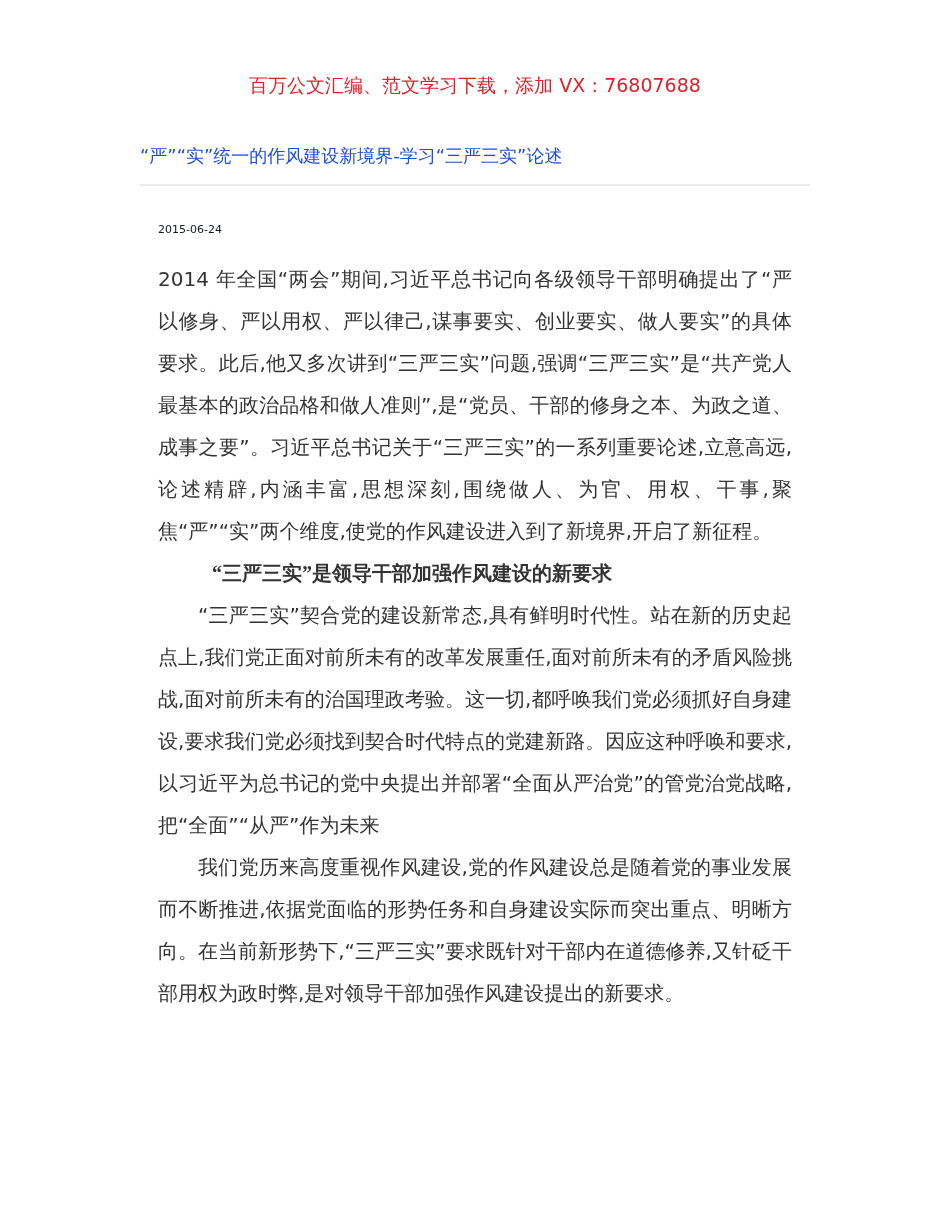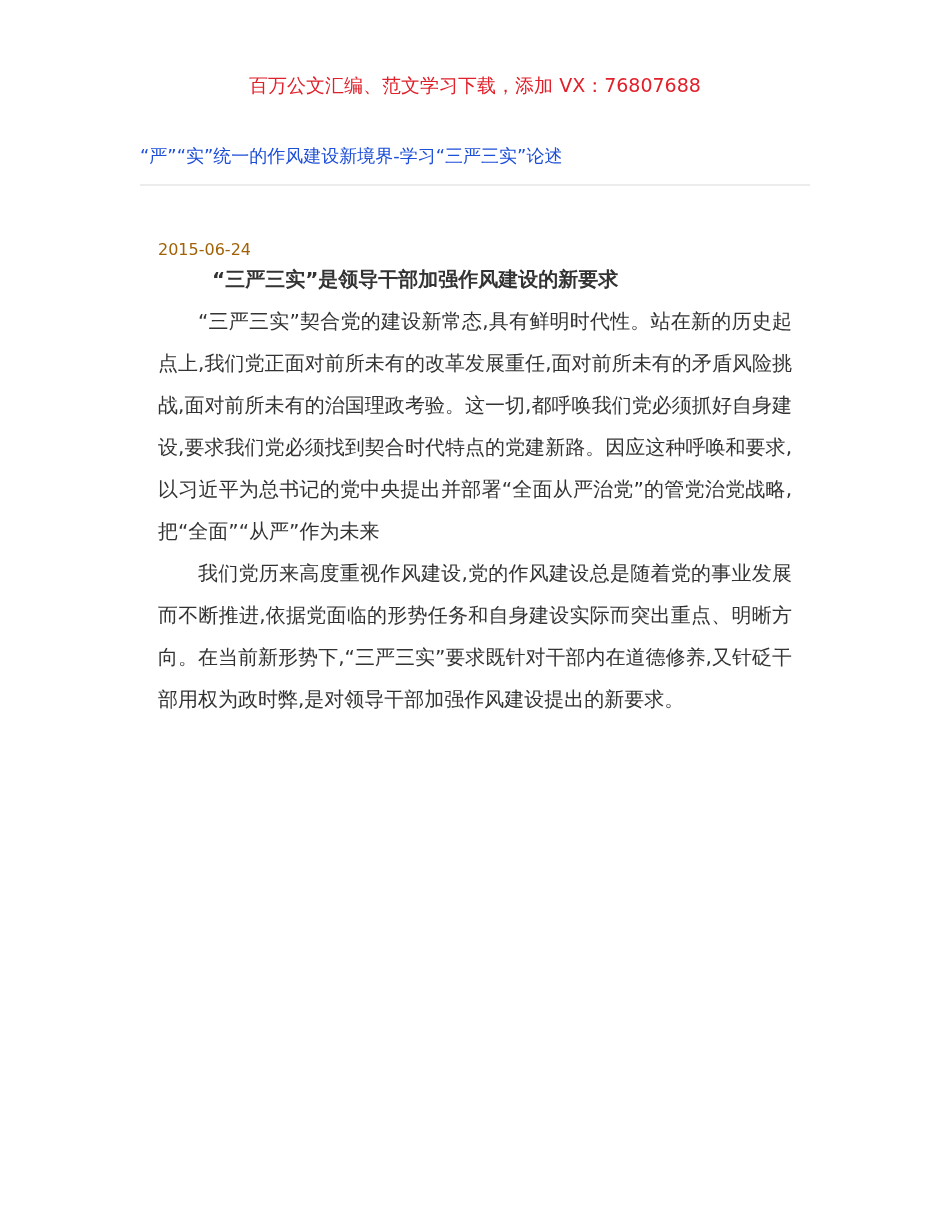--- a/index.html
+++ b/index.html
@@ -42,25 +42,25 @@
     .divider {
       position: absolute;
       top: 184px;
       left: 140px;
       width: 670px;
       height: 2px;
       background: #ececec;
     }
     .date {
       position: absolute;
-      top: 238px;
+      top: 218px;
       left: 158px;
-      font-size: 16px;
+      font-size: 11px;
       line-height: 24px;
-      color: #a16207;
+      color: #0f172a;
     }
     .article {
       position: absolute;
       top: 258px;
       left: 158px;
       width: 634px;
       font-size: 20px;
       line-height: 42px;
       color: #333333;
       text-align: justify;
@@ -73,30 +73,32 @@
     .article p.indent {
       text-indent: 2em;
     }
     .article h2.section-heading {
       margin: 0;
       padding: 0 0 0 54px;
       font-size: 20px;
       line-height: 42px;
       font-weight: bold;
       color: #333333;
+      font-family: Liberation Serif, serif;
     }
   </style>
 </head>
 <body>
 
 <div class="banner">百万公文汇编、范文学习下载，添加 VX：76807688</div>
 
 <h1 class="title" style="margin:0;font-weight:normal;">“严”“实”统一的作风建设新境界-学习“三严三实”论述</h1>
 
 <div class="divider"></div>
 
 <div class="date">2015-06-24</div>
 
 <div class="article">
+  <p>2014 年全国“两会”期间,习近平总书记向各级领导干部明确提出了“严以修身、严以用权、严以律己,谋事要实、创业要实、做人要实”的具体要求。此后,他又多次讲到“三严三实”问题,强调“三严三实”是“共产党人最基本的政治品格和做人准则”,是“党员、干部的修身之本、为政之道、成事之要”。习近平总书记关于“三严三实”的一系列重要论述,立意高远,论述精辟,内涵丰富,思想深刻,围绕做人、为官、用权、干事,聚焦“严”“实”两个维度,使党的作风建设进入到了新境界,开启了新征程。</p>
   <h2 class="section-heading">“三严三实”是领导干部加强作风建设的新要求</h2>
   <p class="indent">“三严三实”契合党的建设新常态,具有鲜明时代性。站在新的历史起点上,我们党正面对前所未有的改革发展重任,面对前所未有的矛盾风险挑战,面对前所未有的治国理政考验。这一切,都呼唤我们党必须抓好自身建设,要求我们党必须找到契合时代特点的党建新路。因应这种呼唤和要求,以习近平为总书记的党中央提出并部署“全面从严治党”的管党治党战略,把“全面”“从严”作为未来</p>
   <p class="indent">我们党历来高度重视作风建设,党的作风建设总是随着党的事业发展而不断推进,依据党面临的形势任务和自身建设实际而突出重点、明晰方向。在当前新形势下,“三严三实”要求既针对干部内在道德修养,又针砭干部用权为政时弊,是对领导干部加强作风建设提出的新要求。</p>
 </div>
 
 </body></html>

